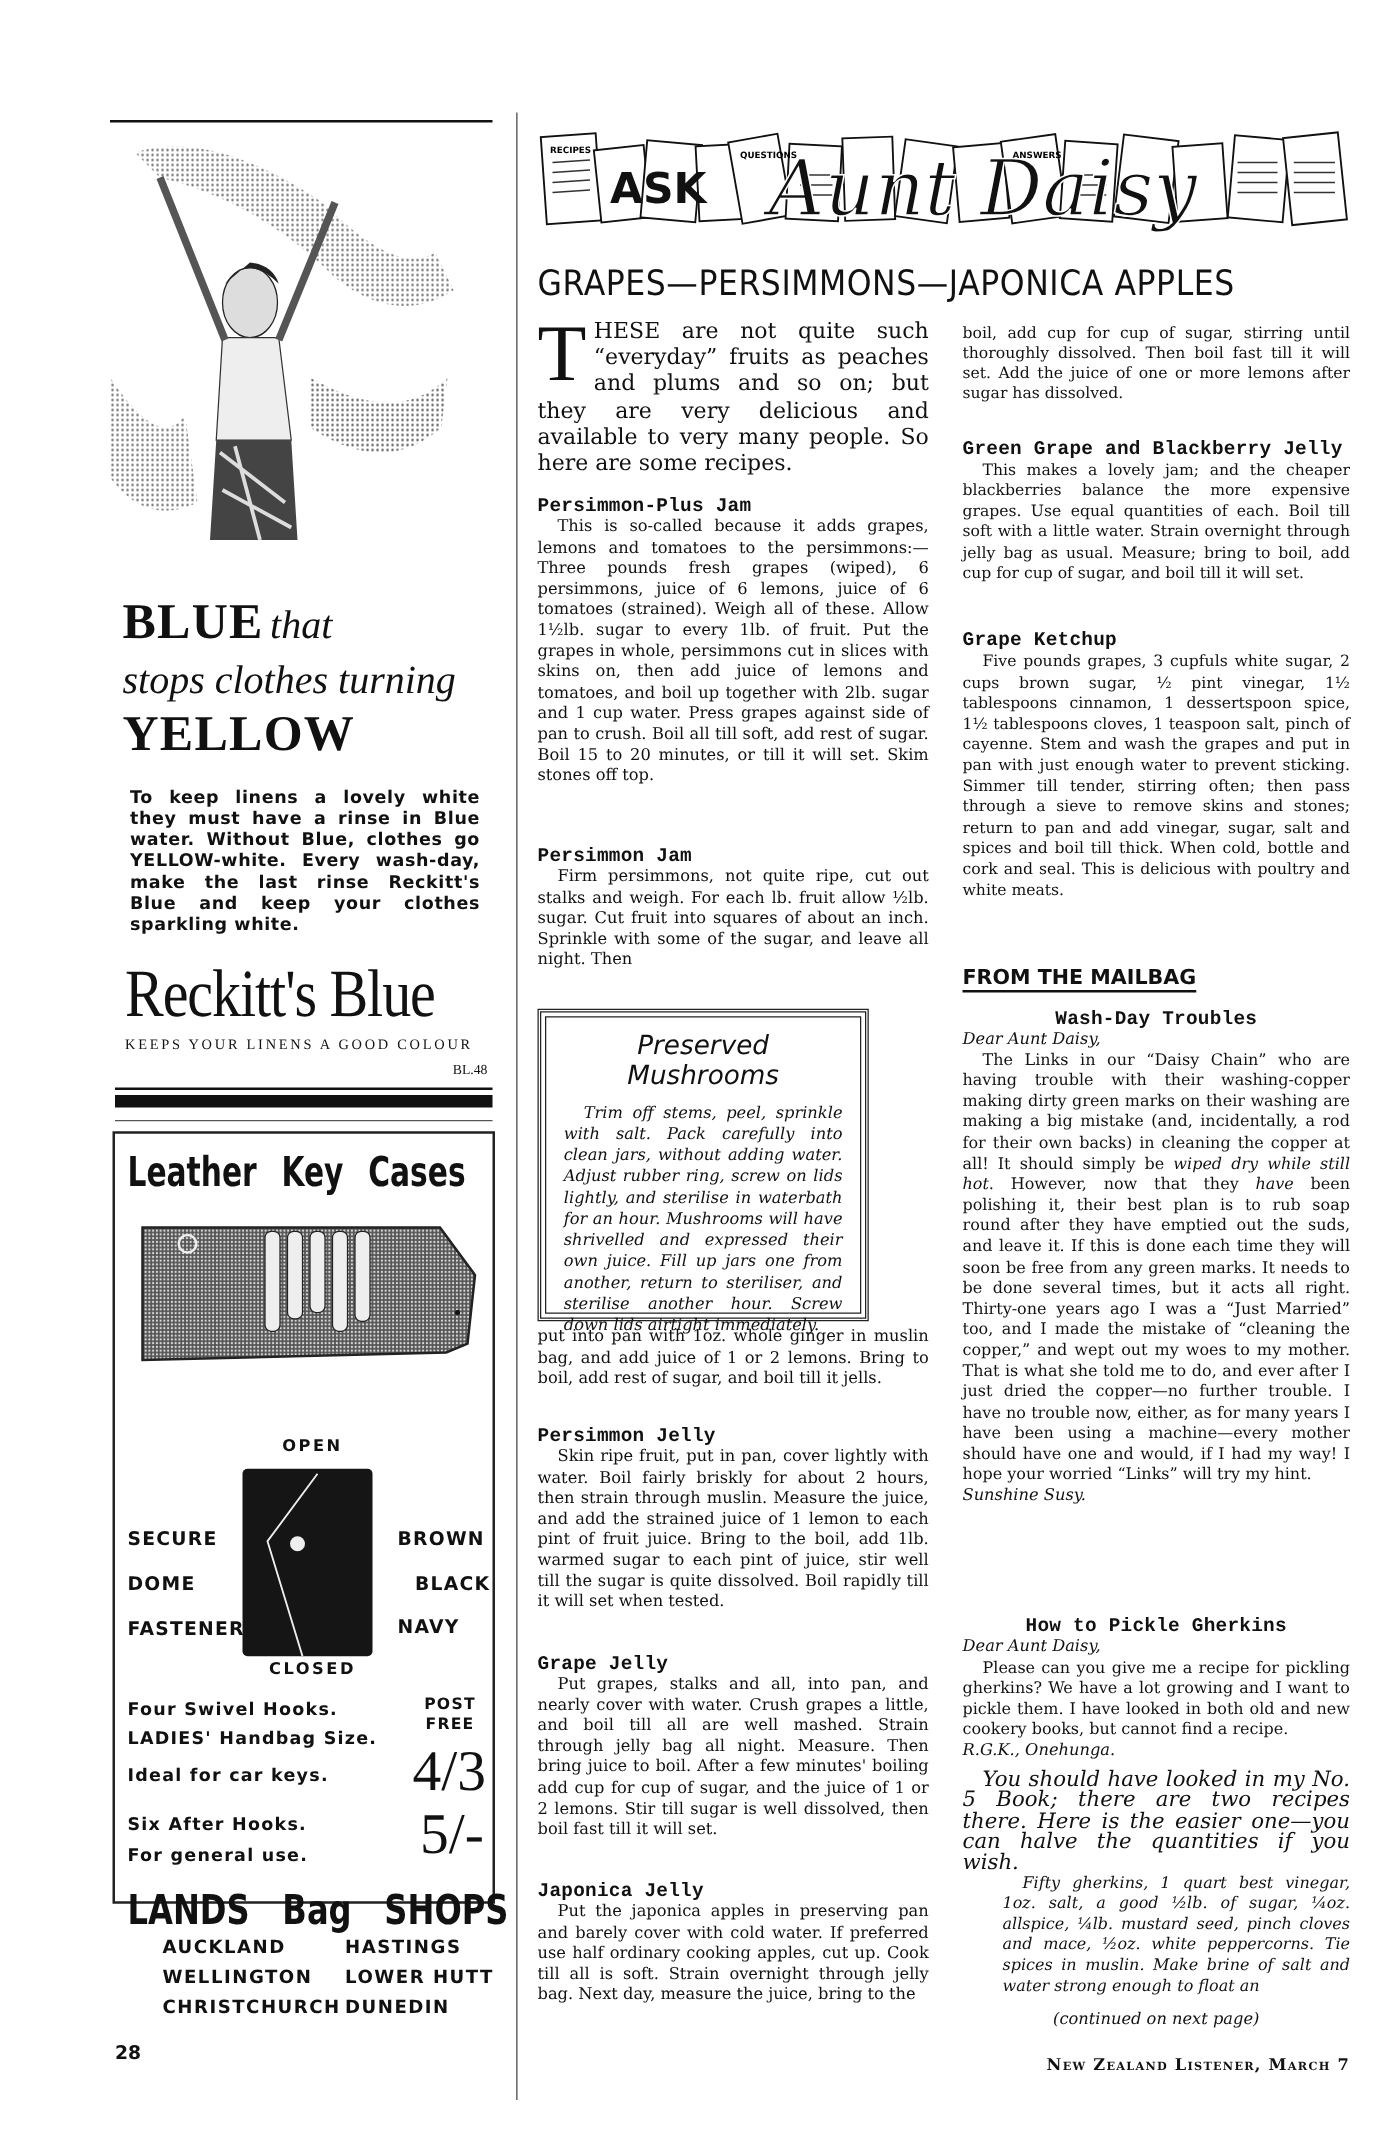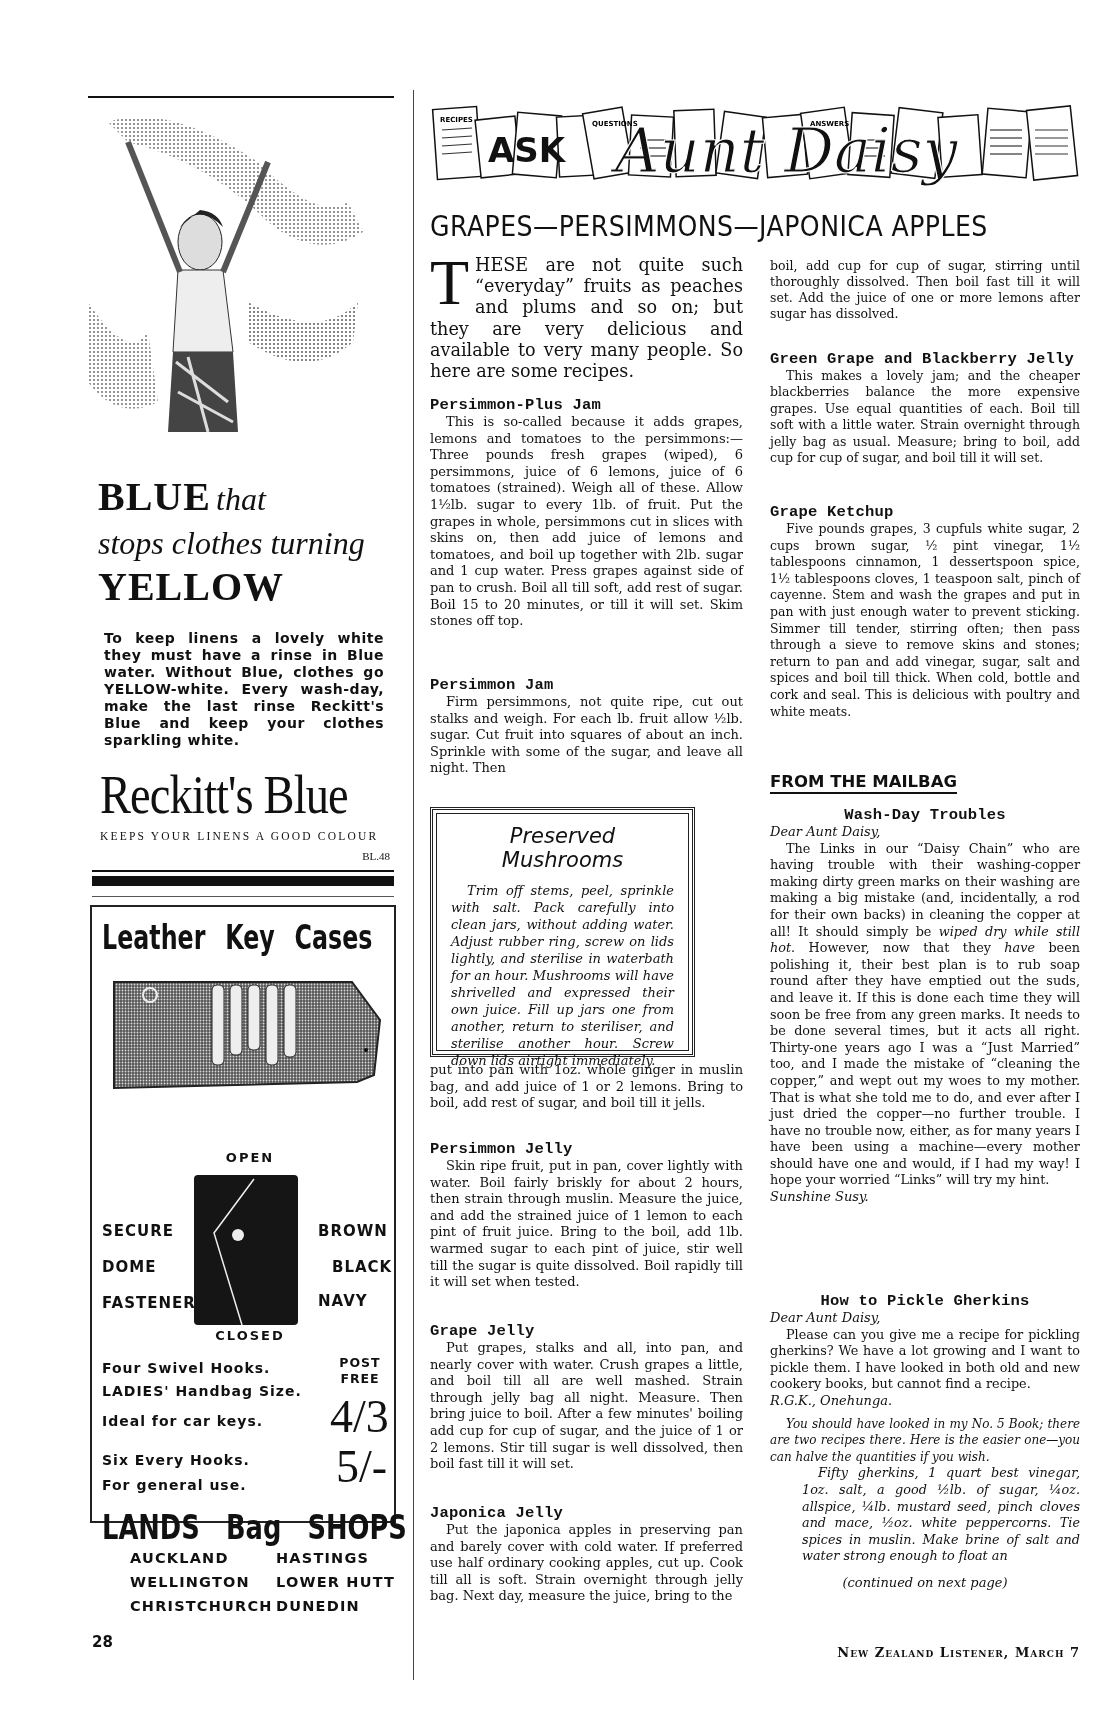--- a/index.html
+++ b/index.html
@@ -140,21 +140,21 @@
 <div class="abs sans feat" style="left:318px; top:1292px;">NAVY</div>
 
 <div class="abs sans" id="closed-label">CLOSED</div>
 
 <div class="abs sans kline" style="left:102px; top:1360px;">Four Swivel Hooks.</div>
 <div class="abs sans kline" style="left:102px; top:1383px;">LADIES' Handbag Size.</div>
 <div class="abs sans kline" style="left:102px; top:1413px;">Ideal for car keys.</div>
 <div class="abs sans" id="post-free">POST FREE</div>
 <div class="abs price" style="left:330px; top:1390px;">4/3</div>
 
-<div class="abs sans kline" style="left:102px; top:1452px;">Six Every Hooks.</div>
+<div class="abs sans kline" style="left:102px; top:1452px;">Six After Hooks.</div>
 <div class="abs sans kline" style="left:102px; top:1477px;">For general use.</div>
 <div class="abs price" style="left:336px; top:1440px;">5/-</div>
 
 <div class="abs sans" id="lands-title">LANDS Bag SHOPS</div>
 <div class="abs sans city" style="left:130px; top:1550px;">AUCKLAND</div>
 <div class="abs sans city" style="left:130px; top:1574px;">WELLINGTON</div>
 <div class="abs sans city" style="left:130px; top:1598px;">CHRISTCHURCH</div>
 <div class="abs sans city" style="left:276px; top:1550px;">HASTINGS</div>
 <div class="abs sans city" style="left:276px; top:1574px;">LOWER HUTT</div>
 <div class="abs sans city" style="left:276px; top:1598px;">DUNEDIN</div>
@@ -273,18 +273,18 @@
   <p class="body" style="font-style:italic; font-size:13px;">Dear Aunt Daisy,</p>
   <p class="body just ind" style="font-size:12.8px; line-height:16.6px;"><span>The Links in our “Daisy Chain” who are having trouble with their washing-copper making dirty green marks on their washing are making a big mistake (and, incidentally, a rod for their own backs) in cleaning the copper at all! It should simply be </span><em>wiped dry while still hot</em><span>. However, now that they </span><em>have</em><span> been polishing it, their best plan is to rub soap round after they have emptied out the suds, and leave it. If this is done each time they will soon be free from any green marks. It needs to be done several times, but it acts all right. Thirty-one years ago I was a “Just Married” too, and I made the mistake of “cleaning the copper,” and wept out my woes to my mother. That is what she told me to do, and ever after I just dried the copper—no further trouble. I have no trouble now, either, as for many years I have been using a machine—every mother should have one and would, if I had my way! I hope your worried “Links” will try my hint.</span></p>
   <p class="body sig" style="padding-right:20px;">Sunshine Susy.</p>
 </div>
 
 <div class="abs rcol" style="top:1292px;">
   <h3 class="rh ctr">How to Pickle Gherkins</h3>
   <p class="body" style="font-style:italic; font-size:13px;">Dear Aunt Daisy,</p>
   <p class="body just ind" style="font-size:12.8px; line-height:16.6px;">Please can you give me a recipe for pickling gherkins? We have a lot growing and I want to pickle them. I have looked in both old and new cookery books, but cannot find a recipe.</p>
   <p class="body sig" style="padding-right:10px;">R.G.K., Onehunga.</p>
-  <p class="body just ind" style="font-style:italic; font-size:12px; line-height:16.6px; margin-top:6px;">You should have looked in my No. 5 Book; there are two recipes there. Here is the easier one—you can halve the quantities if you wish.</p>
+  <p class="body just ind" style="font-style:italic; font-size:17px; line-height:16.6px; margin-top:6px;">You should have looked in my No. 5 Book; there are two recipes there. Here is the easier one—you can halve the quantities if you wish.</p>
   <p class="body just ind" style="font-style:italic; font-size:12.8px; line-height:16.6px;margin-left:32px;">Fifty gherkins, 1 quart best vinegar, 1oz. salt, a good ½lb. of sugar, ¼oz. allspice, ¼lb. mustard seed, pinch cloves and mace, ½oz. white peppercorns. Tie spices in muslin. Make brine of salt and water strong enough to float an</p>
   <p class="body ctr" style="font-style:italic; margin-top:10px;">(continued on next page)</p>
 </div>
 
 <div class="abs" id="footer-right">New Zealand Listener, March 7</div>
 
 </body></html>

